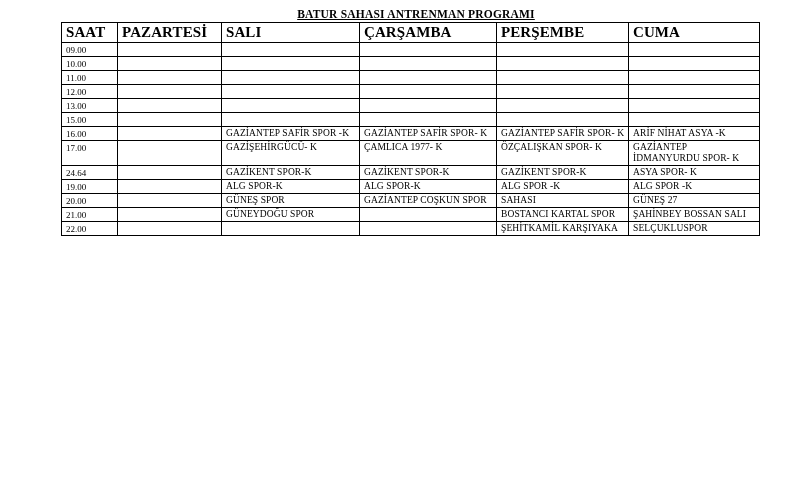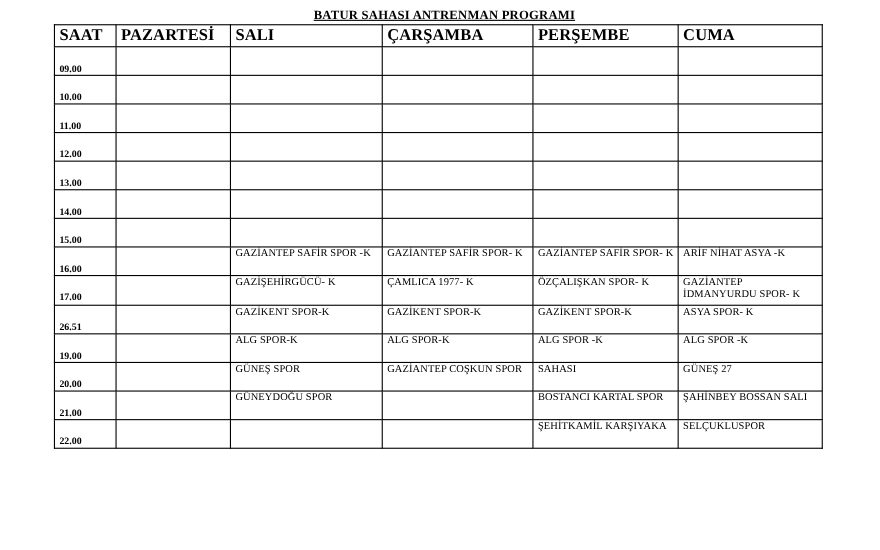--- a/index.html
+++ b/index.html
@@ -10,21 +10,21 @@
   body {
     width: 800px;
     height: 500px;
     font-family: "Liberation Serif", serif;
     color: #000000;
     position: relative;
     overflow: hidden;
   }
   .page {
     position: absolute;
-    left: 4px;
+    left: 16px;
     top: 0;
     width: 656px;
     height: 500px;
   }
   .doc-title {
     position: absolute;
     left: 0;
     top: 8px;
     width: 800px;
     text-align: center;
@@ -62,22 +62,21 @@
     font-size: 15px;
     height: 13px;
     vertical-align: middle;
     text-align: left;
     letter-spacing: 0.1px;
   }
   table.schedule td.hour {
     font-size: 9px;
     white-space: nowrap;
     vertical-align: top;
-    padding-top: 14px;
-    font-weight: bold;
+    padding-top: 2px;
   }
   table.schedule tbody tr { height: 13px; }
   table.schedule tbody tr.tall { height: 13px; margin-top: 16px; }
   table.schedule td.cell {
     font-size: 9.5px;
     letter-spacing: 0.1px;
   }
 </style>
 </head>
 <body>
@@ -140,28 +139,20 @@
       </tr>
       <tr>
         <td class="hour">13.00</td>
         <td class="cell"></td>
         <td class="cell"></td>
         <td class="cell"></td>
         <td class="cell"></td>
         <td class="cell"></td>
       </tr>
       <tr>
-        <td class="hour">14.00</td>
-        <td class="cell"></td>
-        <td class="cell"></td>
-        <td class="cell"></td>
-        <td class="cell"></td>
-        <td class="cell"></td>
-      </tr>
-      <tr>
         <td class="hour">15.00</td>
         <td class="cell"></td>
         <td class="cell"></td>
         <td class="cell"></td>
         <td class="cell"></td>
         <td class="cell"></td>
       </tr>
       <tr class="tall">
         <td class="hour">16.00</td>
         <td class="cell"></td>
@@ -172,21 +163,21 @@
       </tr>
       <tr class="tall">
         <td class="hour">17.00</td>
         <td class="cell"></td>
         <td class="cell">GAZİŞEHİRGÜCÜ- K</td>
         <td class="cell">ÇAMLICA 1977- K</td>
         <td class="cell">ÖZÇALIŞKAN SPOR- K</td>
         <td class="cell">GAZİANTEP İDMANYURDU SPOR- K</td>
       </tr>
       <tr class="tall">
-        <td class="hour">26.51</td>
+        <td class="hour">24.64</td>
         <td class="cell"></td>
         <td class="cell">GAZİKENT SPOR-K</td>
         <td class="cell">GAZİKENT SPOR-K</td>
         <td class="cell">GAZİKENT SPOR-K</td>
         <td class="cell">ASYA SPOR- K</td>
       </tr>
       <tr>
         <td class="hour">19.00</td>
         <td class="cell"></td>
         <td class="cell">ALG SPOR-K</td>

